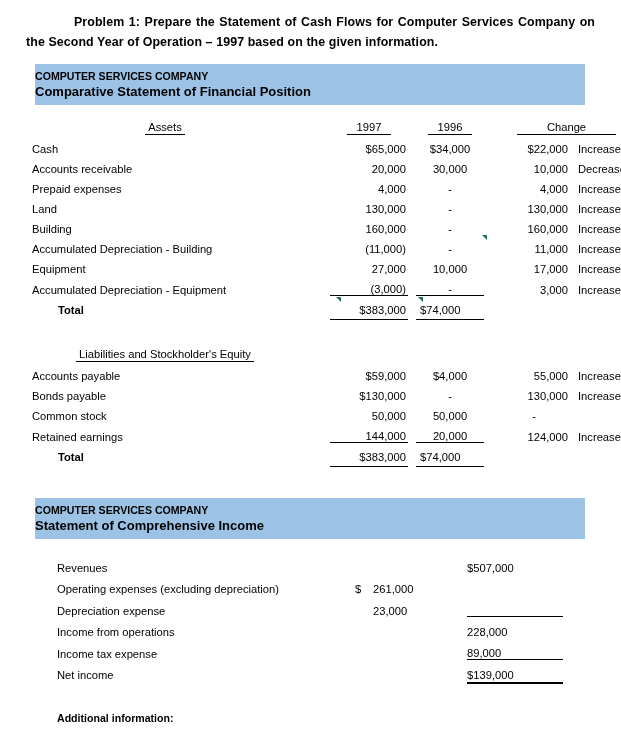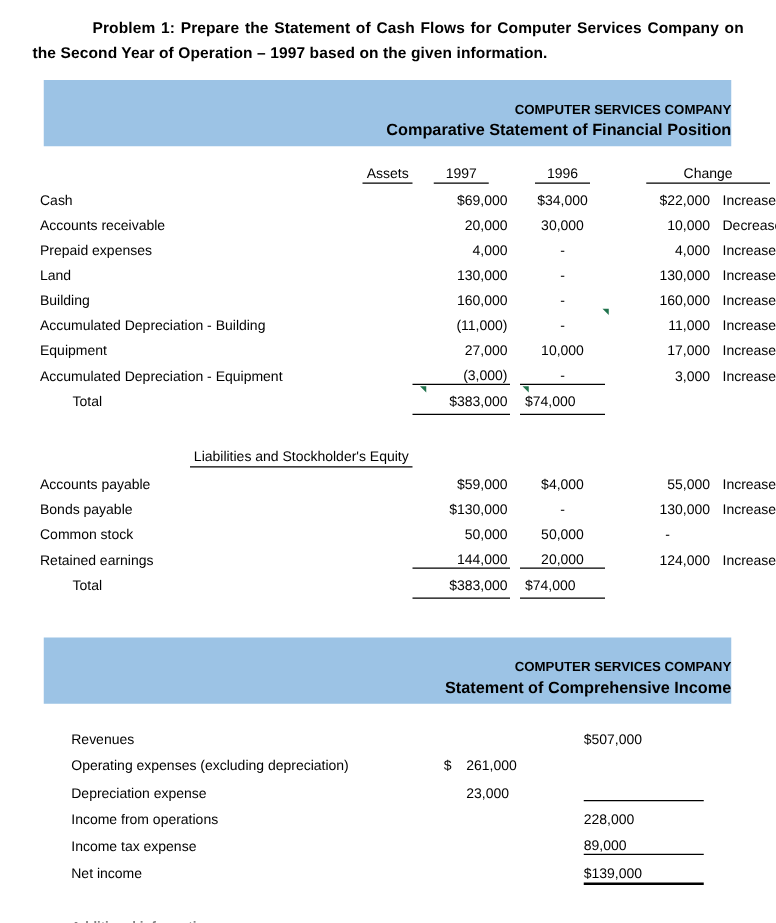--- a/index.html
+++ b/index.html
@@ -24,22 +24,22 @@
     text-align: justify;
     text-indent: 48px;
     margin: 12px 26px 0 26px;
     letter-spacing: 0.1px;
   }
 
   
   .banner {
     background: #9CC3E5;
     margin: 0 36px 0 35px;
-    padding: 17px 0 6px 0;
-    text-align: right;
+    padding: 5px 0 6px 0;
+    text-align: left;
   }
   .banner-line1 {
     font-size: 10.6px;
     font-weight: bold;
     line-height: 15px;
   }
   .banner-line2 {
     font-size: 13px;
     font-weight: bold;
     line-height: 15px;
@@ -61,34 +61,34 @@
   .bs { width: 585px; margin-left: 0px; }
   .col-label  { width: 330px; }
   .col-y1     { width: 78px;  }
   .col-gap1   { width: 8px;   }
   .col-y2     { width: 68px;  }
   .col-gap2   { width: 14px;  }
   .col-chg    { width: 72px;  }
   .col-dir    { width: 65px;  }
 
   .lbl      { padding-left: 32px !important; height: 20px; }
-  .lbl-ind  { padding-left: 58px !important; height: 20px; }
+  .lbl-ind  { padding-left: 58px !important; height: 20px; font-weight: bold; }
   .num      { text-align: right; padding-right: 2px !important; height: 20px; }
   .num-c    { text-align: center; height: 20px; }
   .dir      { text-align: left; padding-left: 8px !important; height: 20px; }
 
   
   .caption-cell { height: 22px; }
   .caption {
     display: inline-block;
     border-bottom: 1px solid #000;
     padding: 0 3px 1px 3px;
     font-size: 11.2px;
   }
-  .caption-wrap { text-align: right; }
+  .caption-wrap { text-align: center; }
 
   
   .hdr {
     text-align: center;
     height: 21px;
     vertical-align: bottom;
   }
   .hdr span {
     display: inline-block;
     border-bottom: 1px solid #000;
@@ -187,21 +187,21 @@
         <span>1996</span>
       </td>
       <td></td>
       <td class="hdr hdr-change" colspan="2">
         <span>Change</span>
       </td>
     </tr>
 
     <tr>
       <td class="lbl">Cash</td>
-      <td class="num">$69,000</td>
+      <td class="num">$65,000</td>
           <td></td>
       <td class="num-c">$34,000</td>
           <td></td>
       <td class="num">$22,000</td>
       <td class="dir">Increase</td>
     </tr>
     <tr>
       <td class="lbl">Accounts receivable</td>
       <td class="num">20,000</td>
           <td></td>

